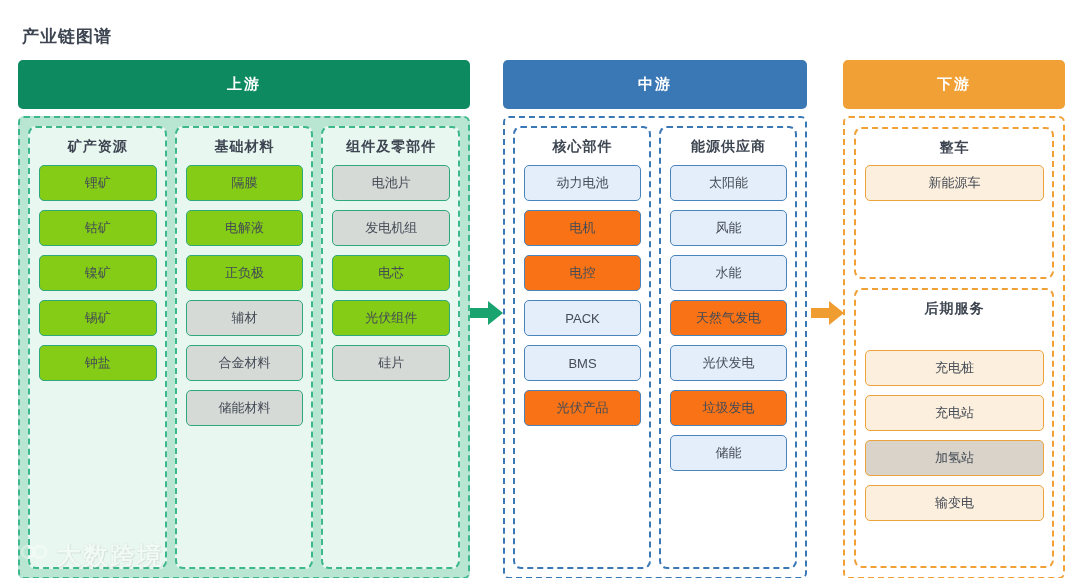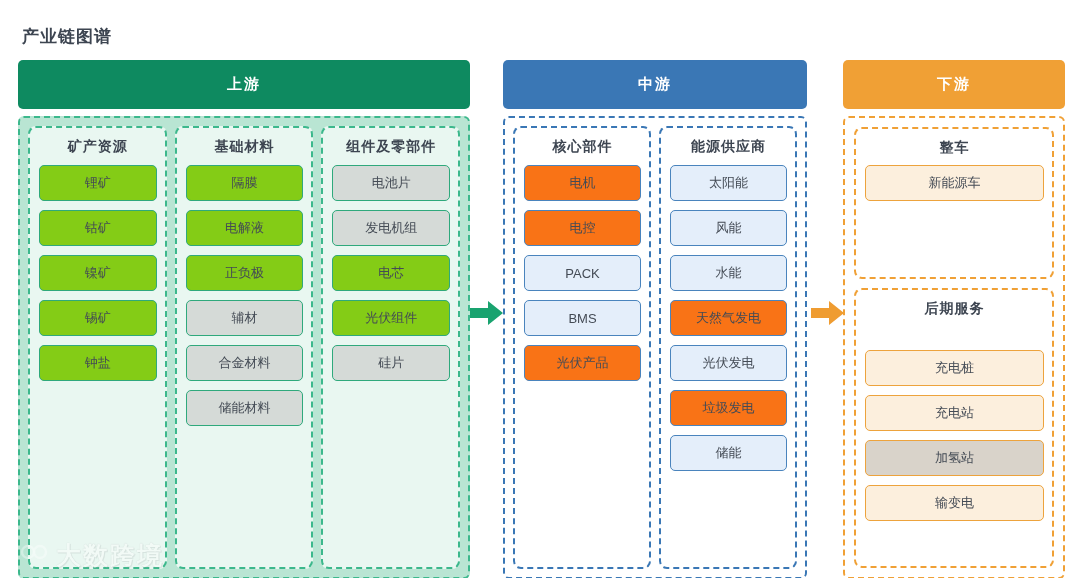--- a/index.html
+++ b/index.html
@@ -151,20 +151,21 @@
     </svg>
   </div>
 
   <div class="stage stage-mid">
     <div class="stage-header hdr-blue">中游</div>
     <div class="stage-body body-blue">
 
       <div class="group group-blue">
         <div class="group-title">核心部件</div>
         <div class="items">
+          <div class="item item-blue">动力电池</div>
           <div class="item item-blue hl">电机</div>
           <div class="item item-blue hl">电控</div>
           <div class="item item-blue">PACK</div>
           <div class="item item-blue">BMS</div>
           <div class="item item-blue hl">光伏产品</div>
         </div>
       </div>
 
       <div class="group group-blue">
         <div class="group-title">能源供应商</div>

